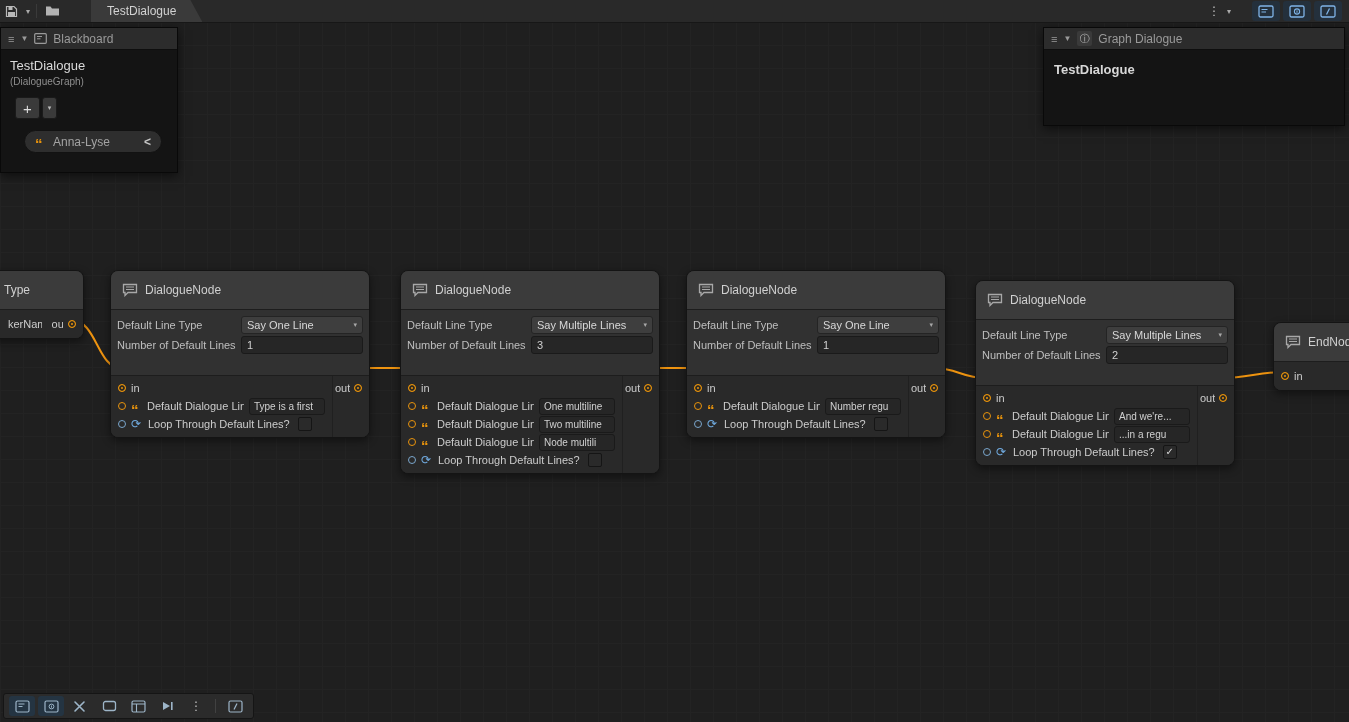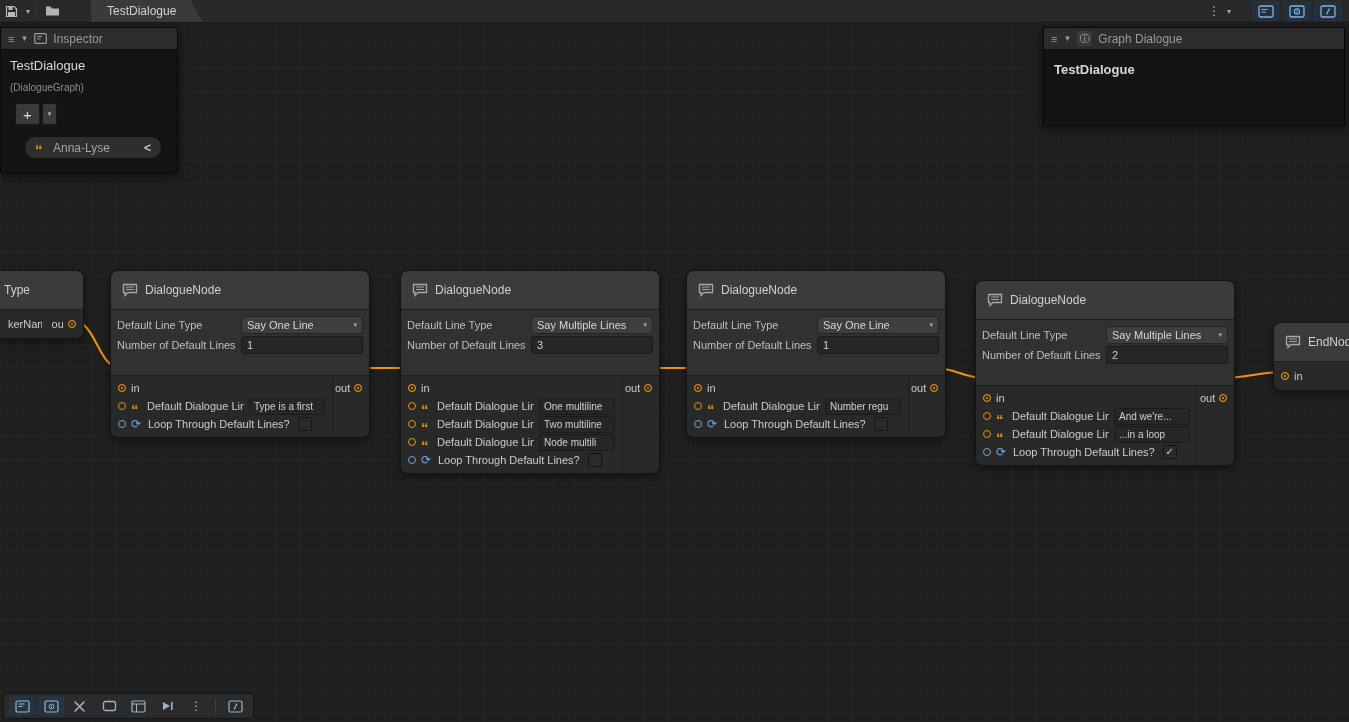--- a/index.html
+++ b/index.html
@@ -51,21 +51,21 @@
   .bb-sep{width:1px;height:14px;background:#414141;margin:0 3px;}
 
   
   .panel{position:absolute;z-index:6;background:#141414;border:1px solid #090909;box-shadow:0 3px 10px rgba(0,0,0,.55);}
   .panel-header{height:21px;background:#2c2c2c;border-bottom:1px solid #0e0e0e;display:flex;align-items:center;gap:6px;padding:0 7px;font-size:12px;color:#9a9a9a;}
   .ph-hamburger{font-size:11px;color:#9a9a9a;}
   .ph-collapse{font-size:8px;color:#9a9a9a;}
   .blackboard{left:0;top:27px;width:176px;height:144px;}
   .bb-body{padding:8px 8px 0 9px;}
   .bb-name{font-size:13px;color:#dadada;}
-  .bb-type{font-size:10px;color:#8f8f8f;margin-top:9px;}
+  .bb-type{font-size:10px;color:#8f8f8f;margin-top:3px;}
   .bb-addrow{display:flex;gap:2px;margin:10px 0 0 5px;}
   .btn-plus{width:23px;height:20px;background:#3a3a3a;border:1px solid #1a1a1a;border-radius:3px;color:#dddddd;font-size:15px;display:flex;align-items:center;justify-content:center;}
   .btn-plus-dd{width:13px;height:20px;background:#3a3a3a;border:1px solid #1a1a1a;border-radius:3px;color:#bbb;font-size:7px;display:flex;align-items:center;justify-content:center;}
   .bb-pill{margin:11px 0 0 14px;width:138px;height:23px;box-sizing:border-box;border-radius:12px;background:#2e2e2e;border:1px solid #121212;display:flex;align-items:center;gap:7px;padding:0 10px;}
   .pill-name{font-size:12px;color:#a3a3a3;}
   .pill-chevron{margin-left:auto;color:#c6c6c6;font-size:12px;font-weight:bold;}
   .inspector{left:1043px;top:27px;width:300px;height:97px;}
   .gi-body{padding:12px 10px;}
   .gi-name{font-size:13px;font-weight:bold;color:#d8d8d8;}
   .chip{width:15px;height:15px;border-radius:2px;background:#3a3a3a;display:flex;align-items:center;justify-content:center;font-size:10px;color:#bdbdbd;}
@@ -173,21 +173,21 @@
 <div class="panel blackboard">
   <div class="panel-header">
     <span class="ph-hamburger">≡</span>
     <span class="ph-collapse">▼</span>
     <span class="icon-flex">
       <svg width="13" height="11" viewBox="0 0 13 11">
           <rect x="0.7" y="0.7" width="11.6" height="9.6" rx="1" fill="none" stroke="#9a9a9a" stroke-width="1.2"></rect>
           <path d="M3 3.5h5M3 5.8h3.5" stroke="#9a9a9a" stroke-width="1"></path>
         </svg>
     </span>
-    <span>Inspector</span>
+    <span>Blackboard</span>
   </div>
   <div class="bb-body">
     <div class="bb-name">TestDialogue</div>
     <div class="bb-type">(DialogueGraph)</div>
     <div class="bb-addrow">
       <div class="btn-plus">
           <span>+</span>
         </div>
       <div class="btn-plus-dd">
           <span>▾</span>
@@ -426,21 +426,21 @@
       <div class="port-row">
         <span class="port"></span>
         <span class="quote-icon">“</span>
         <span class="port-label">Default Dialogue Line 1</span>
         <span class="line-field">And we're...</span>
       </div>
       <div class="port-row">
         <span class="port"></span>
         <span class="quote-icon">“</span>
         <span class="port-label">Default Dialogue Line 2</span>
-        <span class="line-field">...in a loop</span>
+        <span class="line-field">...in a regu</span>
       </div>
       <div class="port-row">
         <span class="port blue"></span>
         <span class="loop-icon">⟳</span>
         <span class="port-label">Loop Through Default Lines?</span>
         <span class="checkbox">✓</span>
       </div>
     </div>
     <div class="outputs">
       <div class="port-row out">

